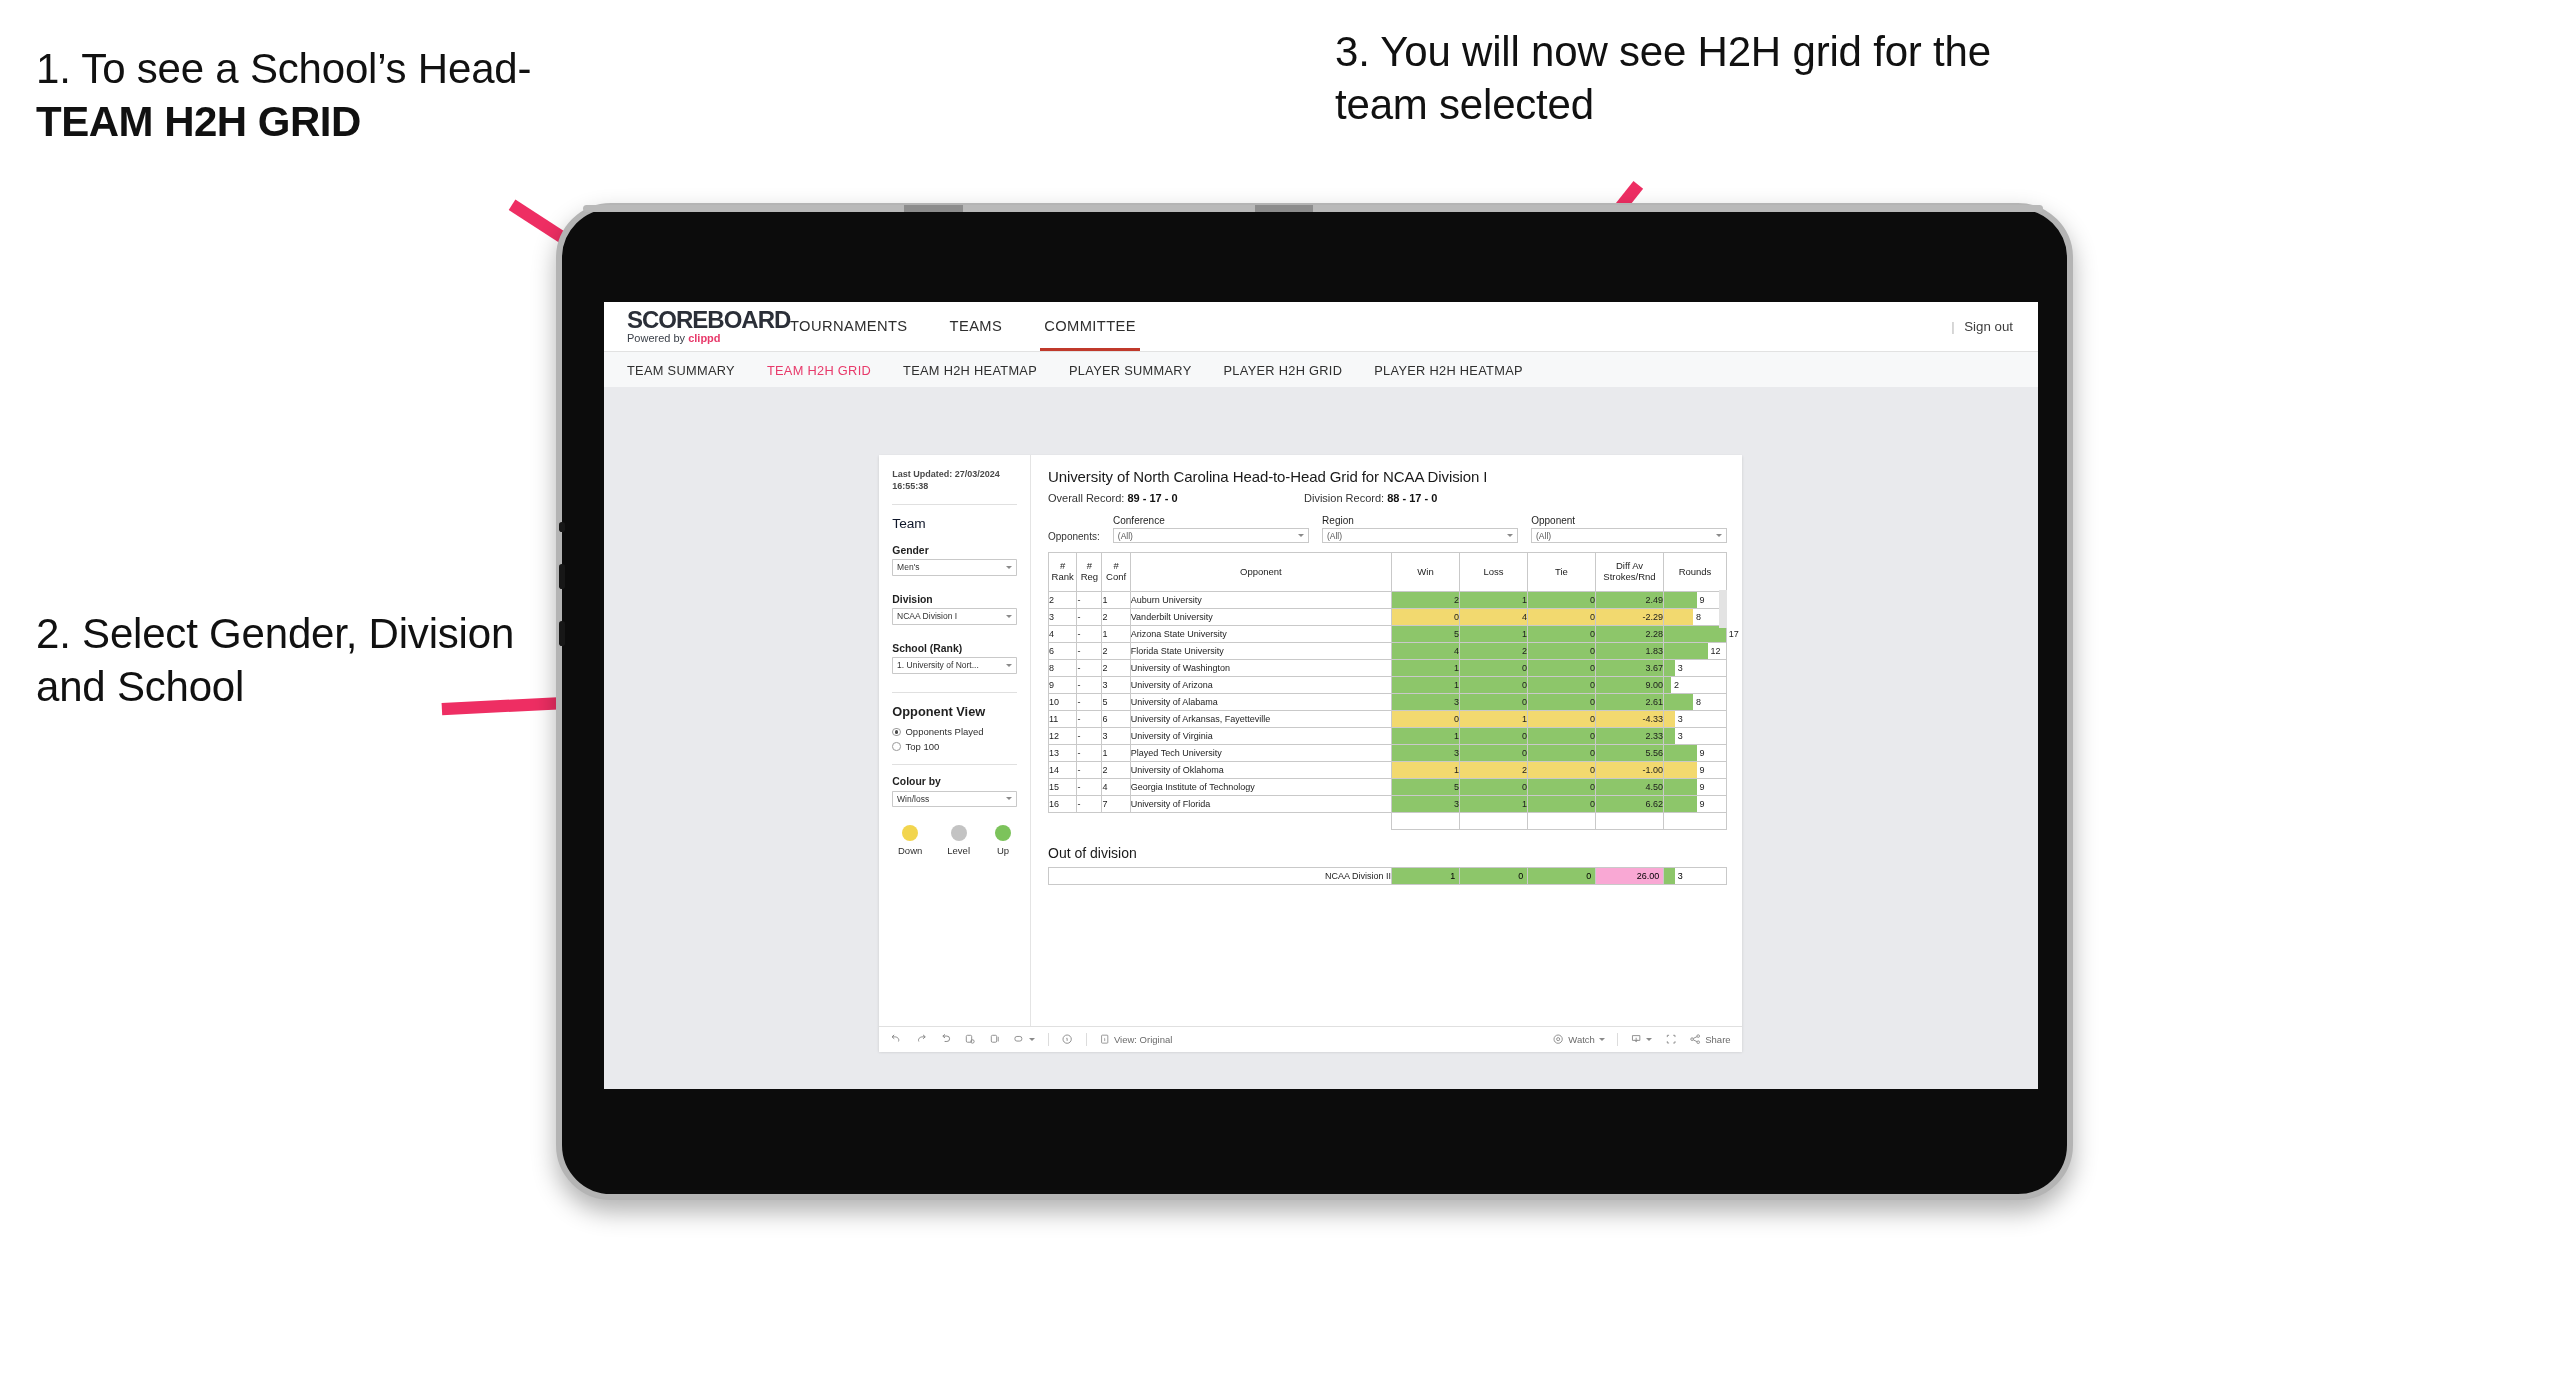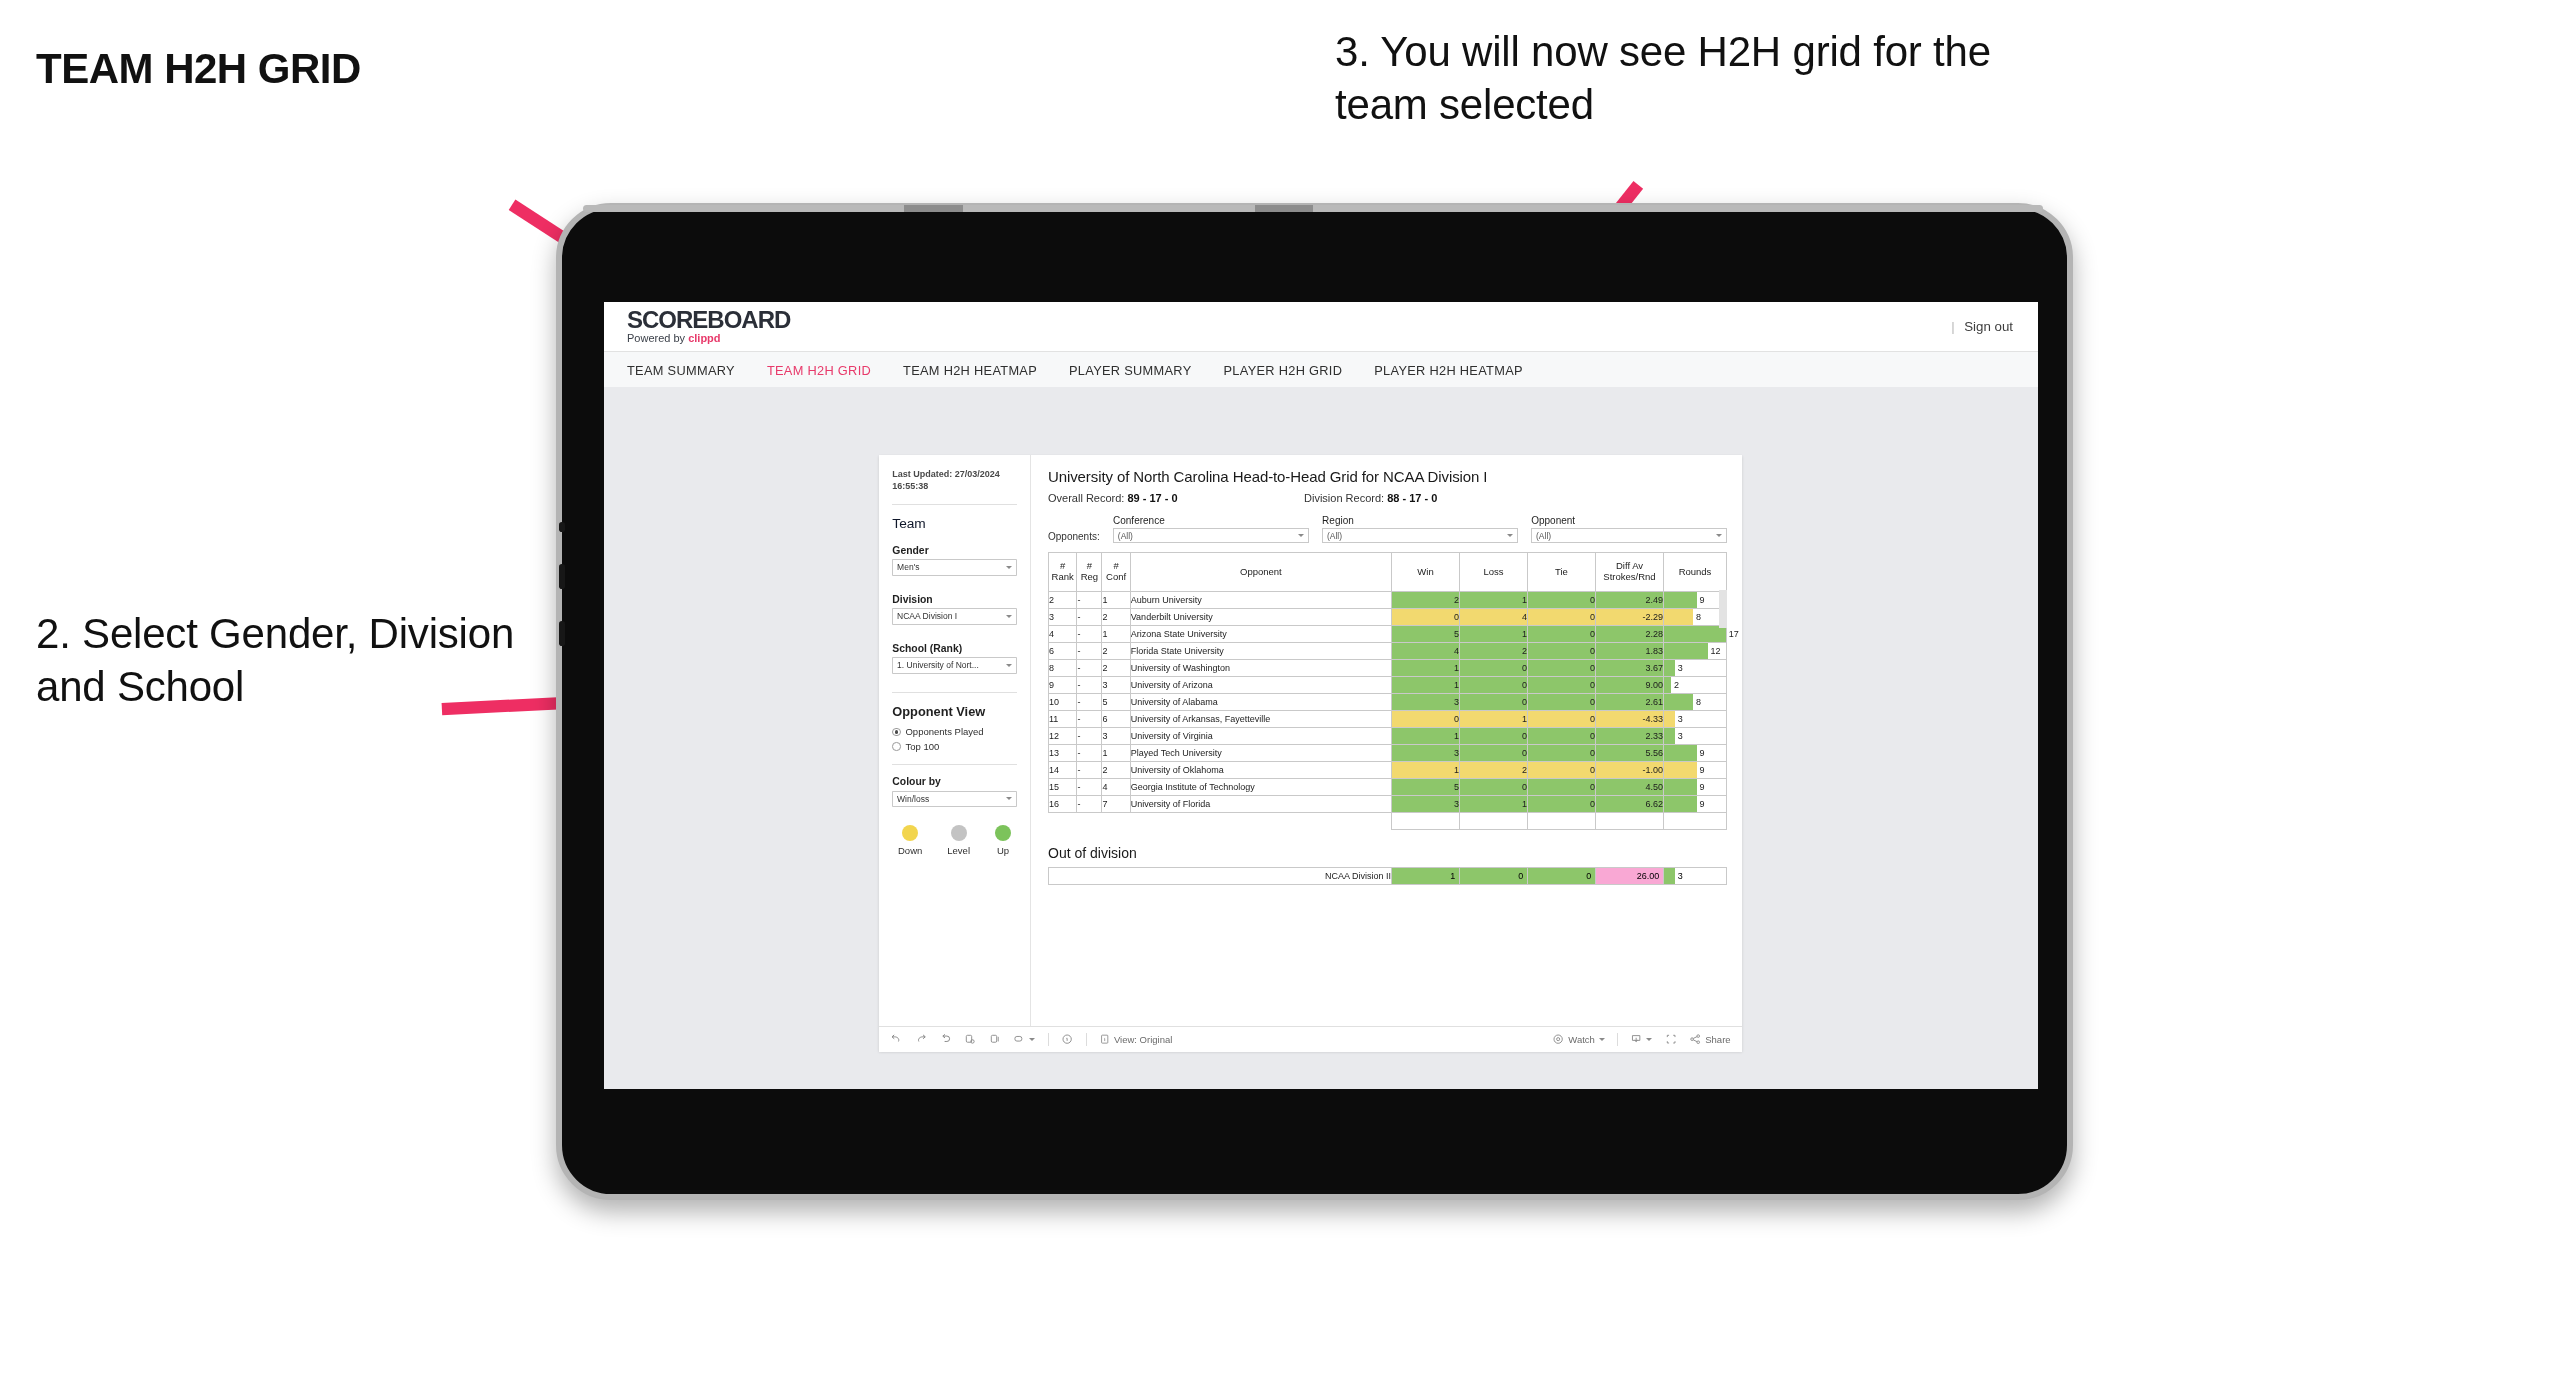--- a/index.html
+++ b/index.html
@@ -135,20 +135,21 @@
     padding:0 11.4px;font-size:9.5px;color:#6b6b6b;gap:12.3px;}
   .tbar .spacer{flex:1;}
   .tbar .gsep{width:0.9px;height:12.3px;background:#dcdcdc;}
   .tbar .ti{display:flex;align-items:center;gap:3.8px;cursor:pointer;}
   svg{display:block;}
 </style>
 </head>
 <body>
 
 <div class="annot" id="annot-1">
+  <div>1. To see a School’s Head-</div>
   <b>TEAM H2H GRID</b>
 </div>
 <div class="annot" id="annot-2">2. Select Gender, Division and School</div>
 <div class="annot" id="annot-3">3. You will now see H2H grid for the team selected</div>
 
 <svg class="arrow-layer" width="2576" height="1386" viewBox="0 0 2717 1462">
   <defs>
     <marker id="ah" markerWidth="5" markerHeight="5" refX="1.2" refY="2.5" orient="auto">
       <path d="M0,0 L4.6,2.5 L0,5 z" fill="#ee2e63"></path>
     </marker>
@@ -164,20 +165,25 @@
       <i style="height:25px"></i>
       <i style="height:25px"></i>
   </div>
 
   <div id="screen">
 
     <div class="topbar">
       <div class="brand">
         <div class="bwordmark">SCOREBOARD</div>
         <div class="bsub"><span>Powered by </span><em>clippd</em></div>
+      </div>
+      <div class="navtabs">
+        <div class="navtab">TOURNAMENTS</div>
+        <div class="navtab">TEAMS</div>
+        <div class="navtab active">COMMITTEE</div>
       </div>
       <div class="topbar-right">
         <span class="sep">|</span>
         <span>Sign out</span>
       </div>
     </div>
 
     <div class="subnav">
       <div class="subtab">TEAM SUMMARY</div>
       <div class="subtab active">TEAM H2H GRID</div>

